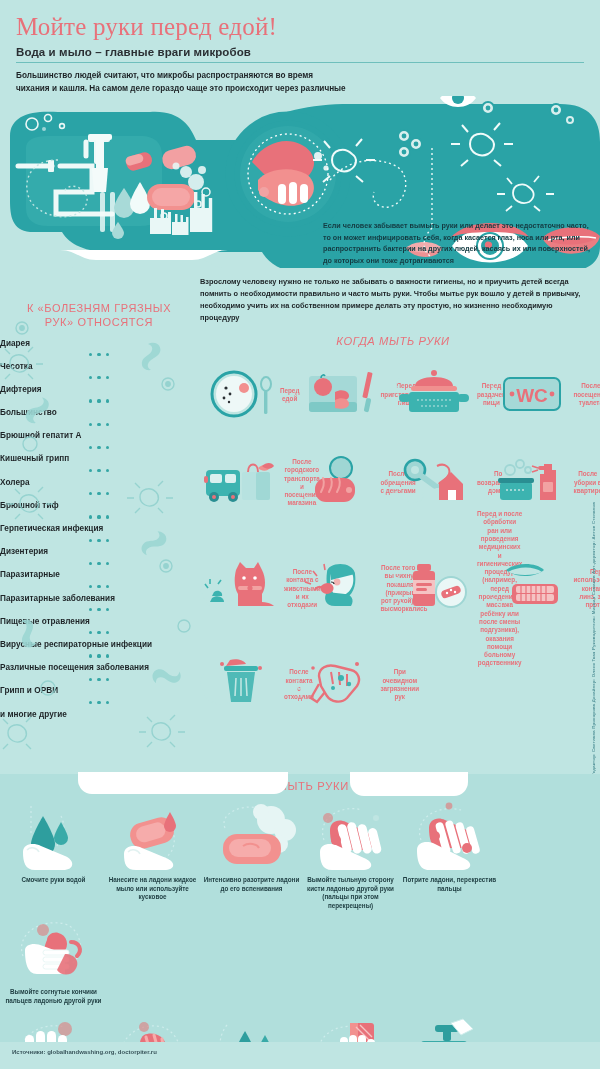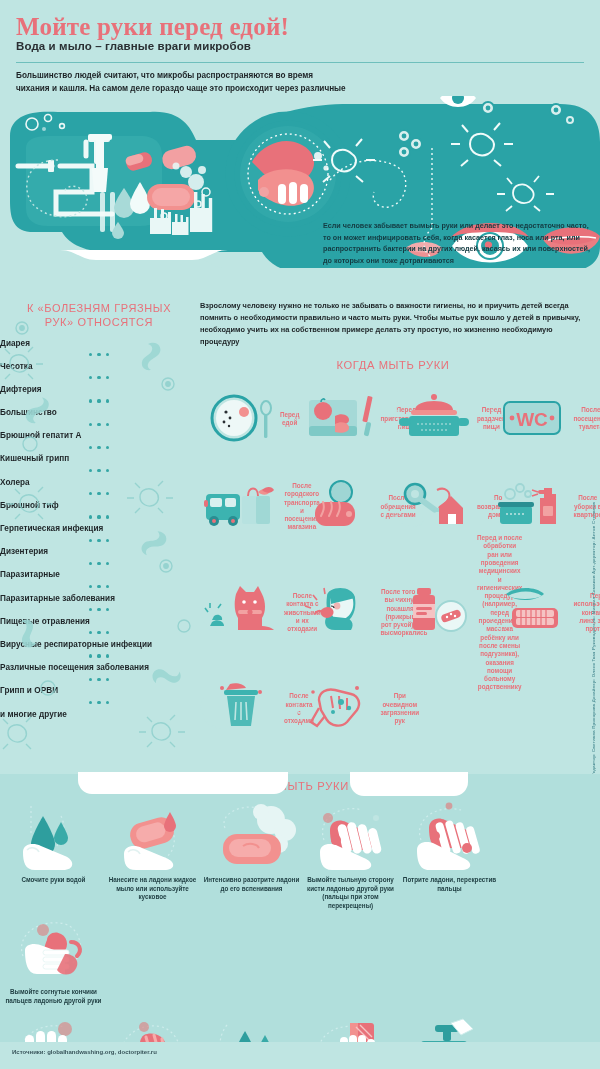--- a/index.html
+++ b/index.html
@@ -8,24 +8,24 @@
     font-family: "Liberation Sans", sans-serif;
     background: #bfe5e2;
     overflow: hidden;
   }
   .page { position: relative; width: 600px; height: 1069px; background: #bfe5e2; }
 
   
   .header { position: absolute; left: 0; top: 0; width: 600px; height: 118px; padding: 14px 16px 0 16px; }
   .title {
     font-family: "Liberation Serif", serif;
-    font-size: 25px; color: #e8717a; font-weight: 700; letter-spacing: .2px;
+    font-size: 25px; color: #e8717a; font-weight: 400; letter-spacing: .2px;
     line-height: 1.05;
   }
-  .subtitle { font-size: 11.5px; color: #2a2f33; font-weight: 700; letter-spacing: .1px; }
+  .subtitle { font-size: 11.5px; color: #2a2f33; font-weight: 700; margin-top: 6px; letter-spacing: .1px; }
   .hrule { position: absolute; left: 16px; top: 62px; width: 568px; height: 1px; background: #6fbfbc; }
   .intro { position: absolute; left: 16px; top: 70px; width: 330px; font-size: 8.2px; line-height: 1.58;
            color: #1d2326; font-weight: 700; }
 
   
   .hero { position: absolute; left: 0; top: 96px; width: 600px; height: 200px; overflow: hidden; }
   .hero svg { display: block; }
 
   
   .callout { position: absolute; left: 323px; top: 220px; width: 268px; font-size: 7.2px;
@@ -36,23 +36,23 @@
   .left-head {
     text-align: center; color: #e8717a; font-size: 11px; font-weight: 400; letter-spacing: .6px;
     line-height: 1.25; margin-top: 6px; padding: 0 20px;
   }
   .dis-list { margin-top: 9px; }
   .dis-item { text-align: left; font-size: 8.2px; font-weight: 700; color: #1d2326; letter-spacing: .05px; }
   .dis-sep { display: flex; justify-content: center; gap: 5px; margin: 5.5px 0; }
   .dis-sep i { width: 3.2px; height: 3.2px; border-radius: 50%; background: #35a6a5; display: block; }
 
   
-  .right-col { position: absolute; left: 200px; top: 300px; width: 386px; }
+  .right-col { position: absolute; left: 200px; top: 276px; width: 386px; }
   .rc-intro { font-size: 7.4px; line-height: 1.6; color: #1d2326; font-weight: 700; width: 382px; }
-  .rc-head { text-align: center; color: #e8717a; font-size: 11.2px; letter-spacing: .6px; margin: 12px 0 9px 0; }
+  .rc-head { text-align: center; color: #e8717a; font-size: 11.2px; letter-spacing: .6px; margin: 12px 0 9px 0; font-style: italic; }
 
   .icon-grid { display: flex; flex-wrap: wrap; width: 386px; }
   .icon-cell { width: 96.5px; display: flex; flex-direction: row; align-items: center; }
   .icon-art { width: 92px; height: 56px; display: flex; align-items: center; justify-content: center; }
   .icon-label { font-size: 6.3px; line-height: 1.32; font-weight: 700; color: #e8717a;
                 text-align: center; margin-top: 1px; width: 92px; }
   .row-h1 .icon-cell { height: 76px; }
   .row-h2 .icon-cell { height: 100px; }
   .row-h3 .icon-cell { height: 112px; }
   .row-h4 .icon-cell { height: 80px; }

